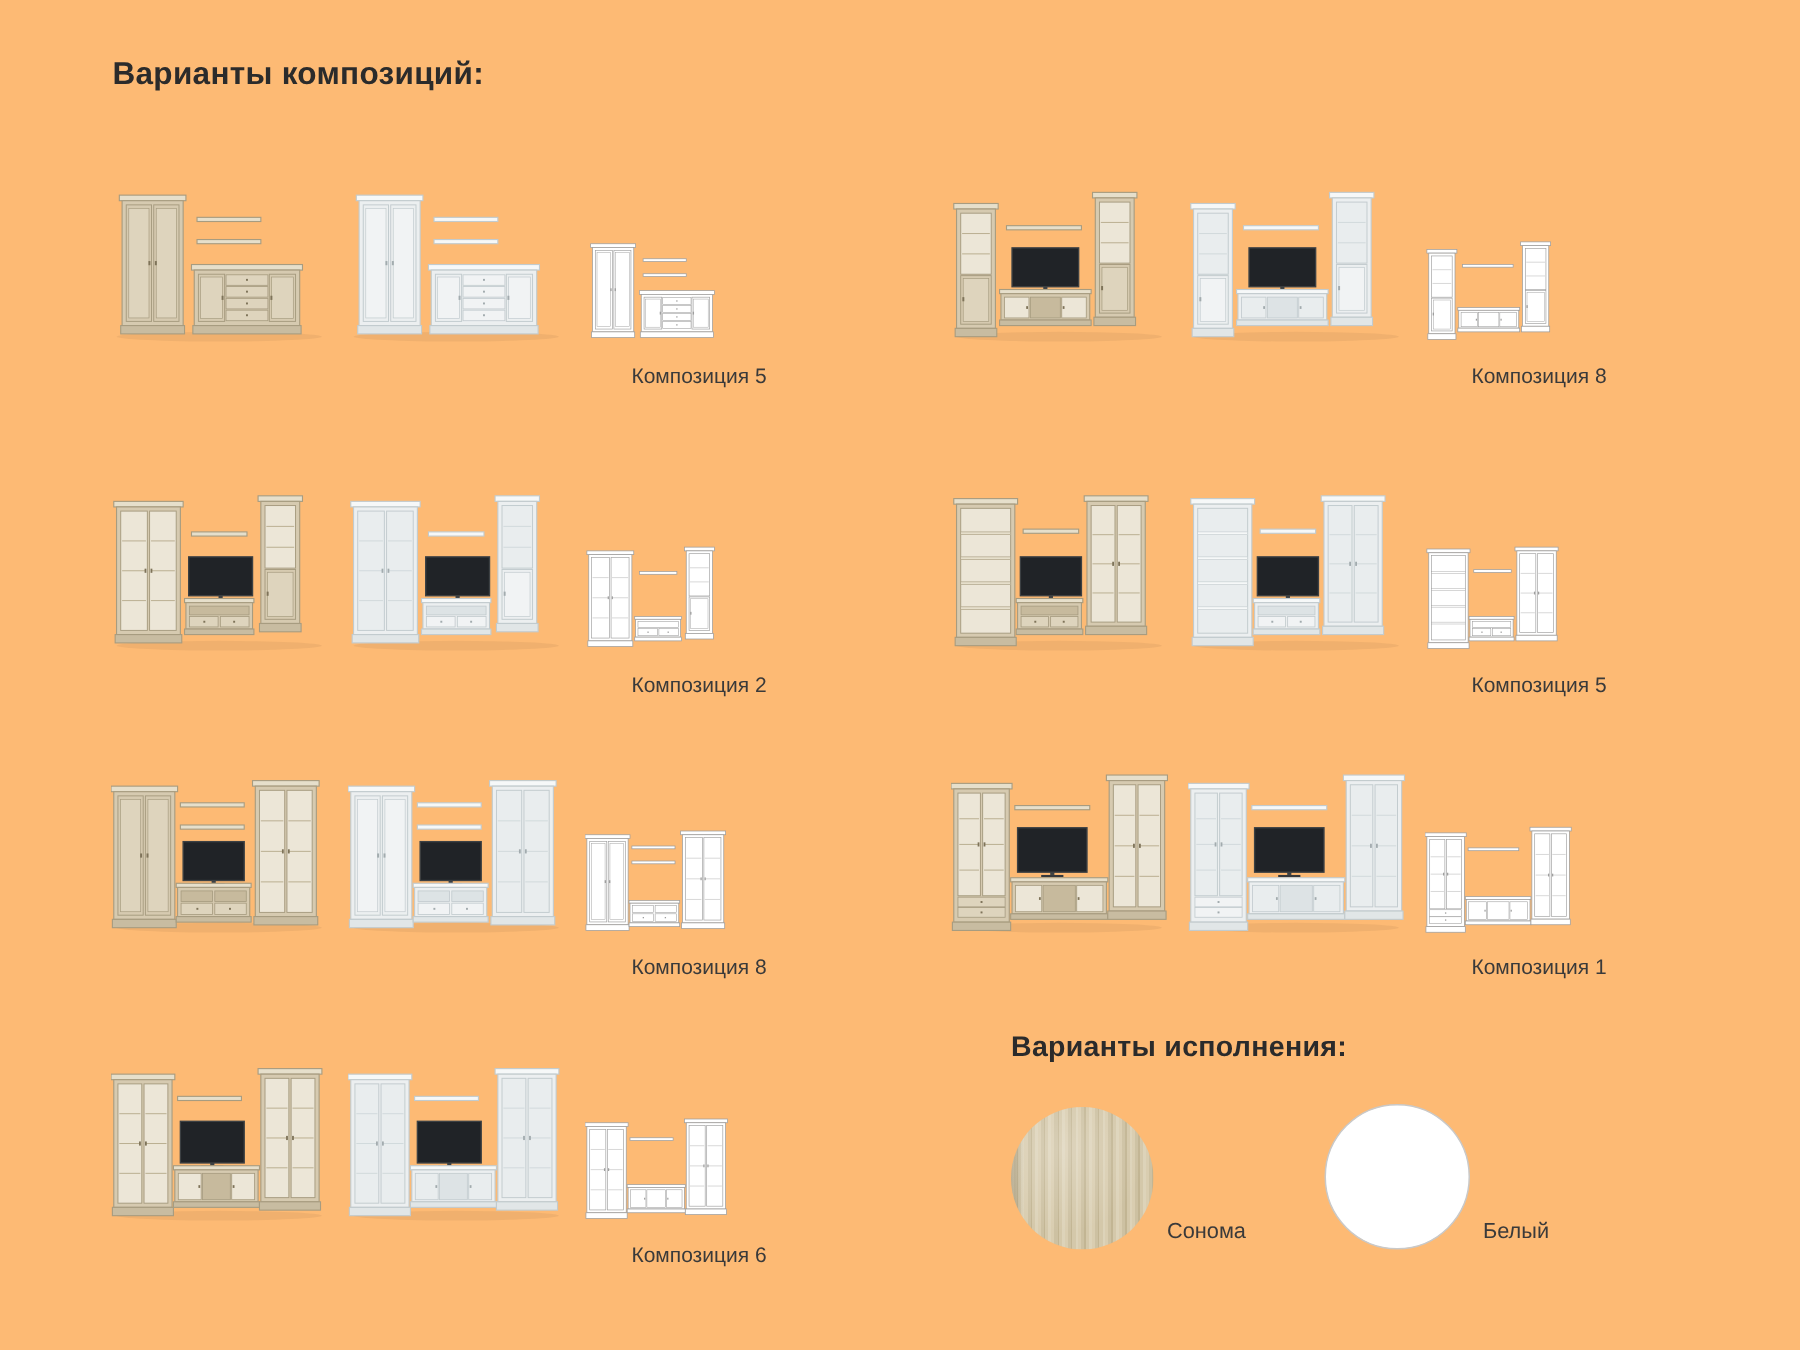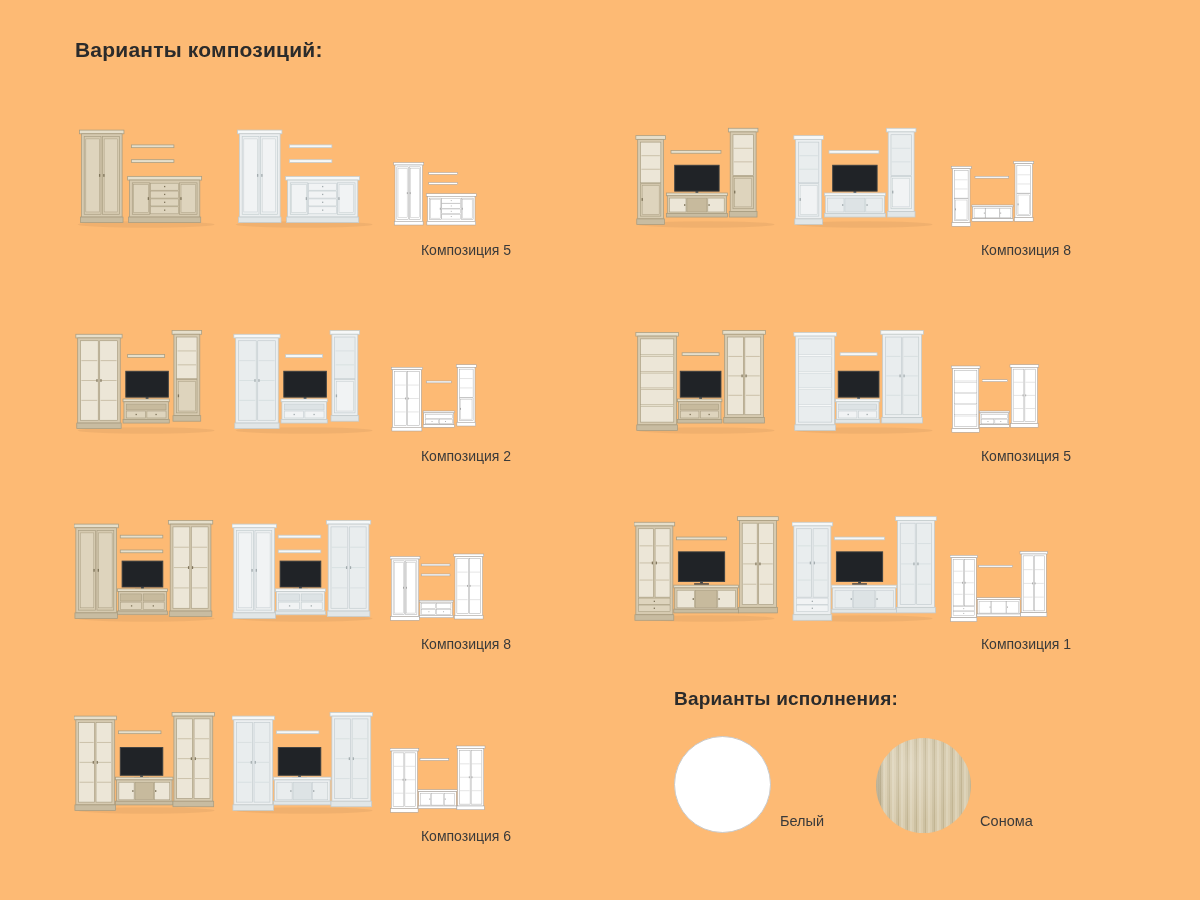--- a/index.html
+++ b/index.html
@@ -828,22 +828,22 @@
             <rect x="130.5" y="56.5" width="1.3" height="3" fill="#9e9e9e"></rect>
           </svg>
           <figcaption class="clabel">Композиция 6</figcaption>
         </div>
       </figure>
     </div>
   <section class="finishes">
     <h2>Варианты исполнения:</h2>
     <div class="finrow">
       <div class="finish">
+        <span class="swatch sonoma"></span>
+        <span class="flabel">Сонома</span>
+      </div>
+      <div class="finish">
         <span class="swatch white"></span>
         <span class="flabel">Белый</span>
-      </div>
-      <div class="finish">
-        <span class="swatch sonoma"></span>
-        <span class="flabel">Сонома</span>
       </div>
     </div>
   </section>
 </div>
 
 </body></html>

